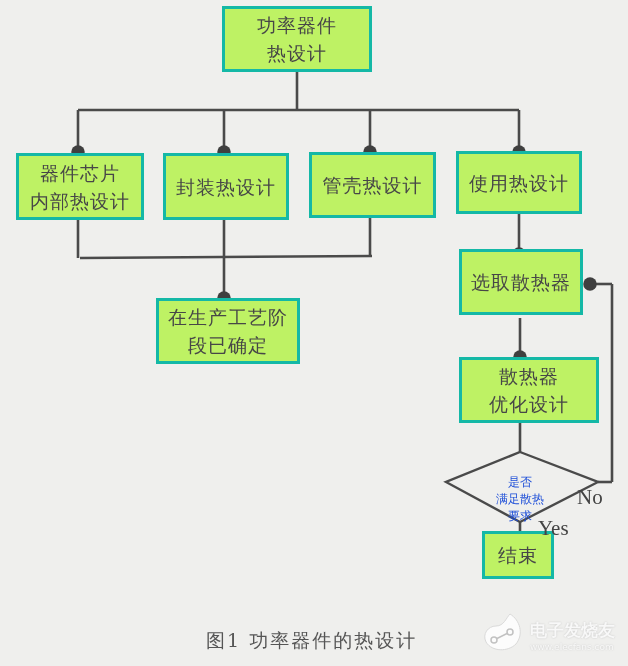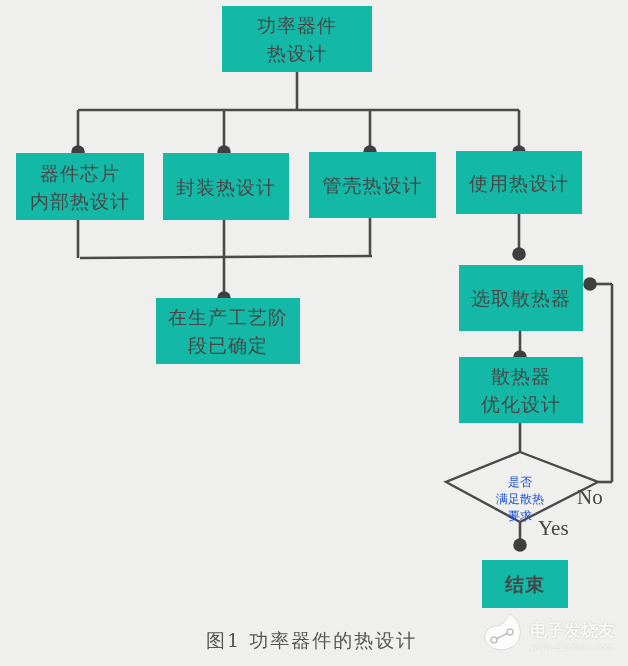--- a/index.html
+++ b/index.html
@@ -8,22 +8,22 @@
     background: #efefed;
     position: relative;
     overflow: hidden;
     font-family: "DejaVu Serif", "Liberation Serif", serif;
     color: #3a3a3a;
   }
   .canvas { position: absolute; left: 0; top: 0; width: 628px; height: 666px; }
   svg.lines { position: absolute; left: 0; top: 0; }
   .box {
     position: absolute;
-    border: 6px solid #14b8a6;
-    background: #14b8a6;
+    border: 3px solid #14b8a6;
+    background: #bef264;
     box-sizing: border-box;
     display: flex; align-items: center; justify-content: center;
     text-align: center;
     font-size: 19px;
     line-height: 28px;
     color: #474747;
     white-space: pre-line;
     letter-spacing: 1px;
   }
   .diamond-text {
@@ -131,36 +131,36 @@
 
   <div class="box" style="left:456px; top:151px; width:126px; height:63px;">
     <span>使用热设计</span>
   </div>
 
   <div class="box" style="left:156px; top:298px; width:144px; height:66px;">
     <span>在生产工艺阶
 段已确定</span>
   </div>
 
-  <div class="box" style="left:459px; top:265px; width:124px; height:66px;">
+  <div class="box" style="left:459px; top:249px; width:124px; height:66px;">
     <span>选取散热器</span>
   </div>
 
-  <div class="box" style="left:459px; top:357px; width:124px; height:66px;">
+  <div class="box" style="left:459px; top:357px; width:140px; height:66px;">
     <span>散热器
 优化设计</span>
   </div>
 
   <div class="diamond-text" style="left:470px; top:457px; width:100px;">
     <span>是否
 满足散热
 要求</span>
   </div>
 
-  <div class="box" style="left:482px; top:560px; width:86px; height:48px;font-weight:bold;">
+  <div class="box" style="left:482px; top:531px; width:72px; height:48px;">
     <span>结束</span>
   </div>
 
   <div class="label" style="left:538px; top:516px;">Yes</div>
   <div class="label" style="left:577px; top:453px;margin-top:32px;">No</div>
 
   <div class="caption">图1  功率器件的热设计</div>
 
   <div class="watermark">
     <div class="wm-logo">

